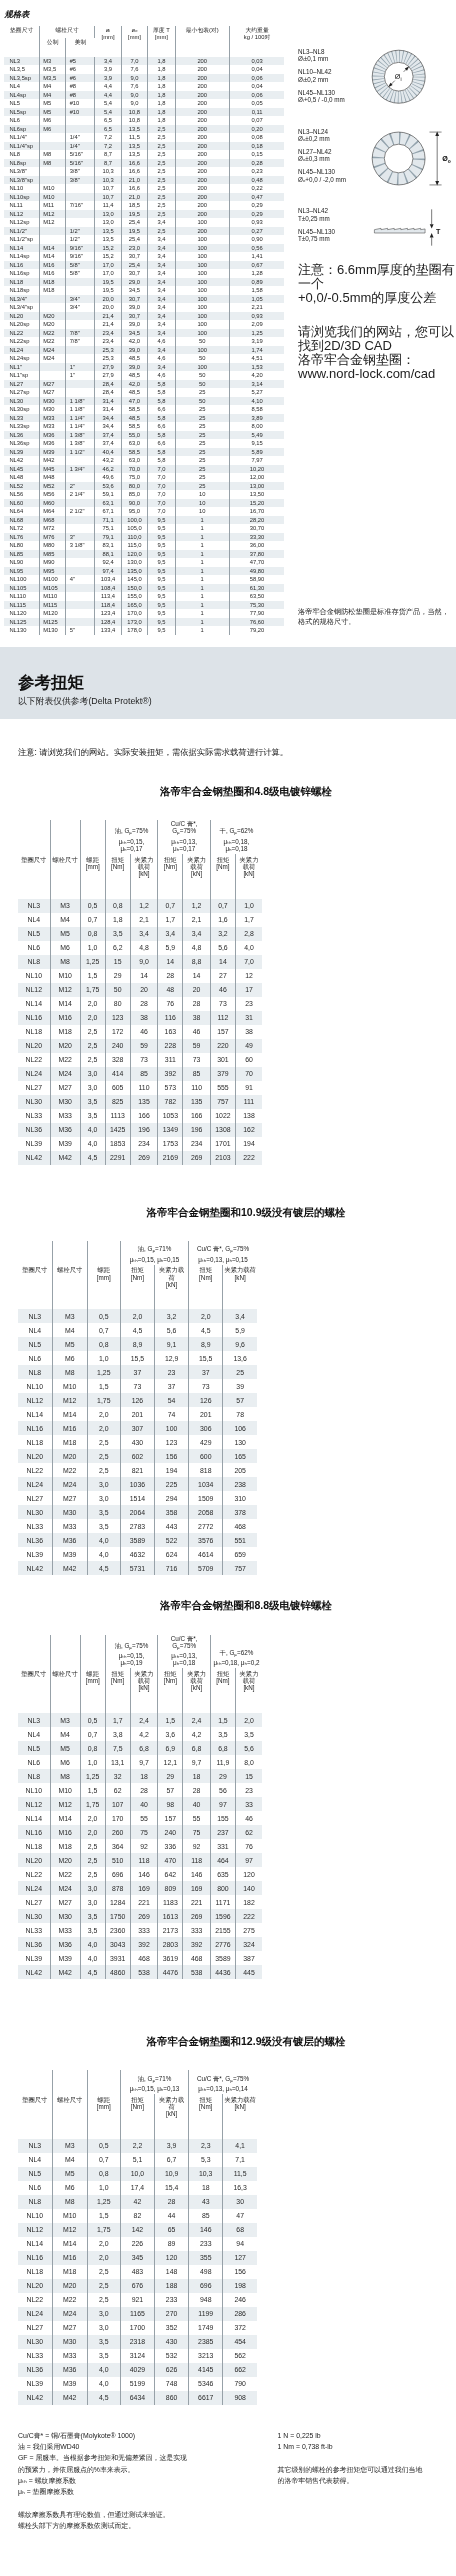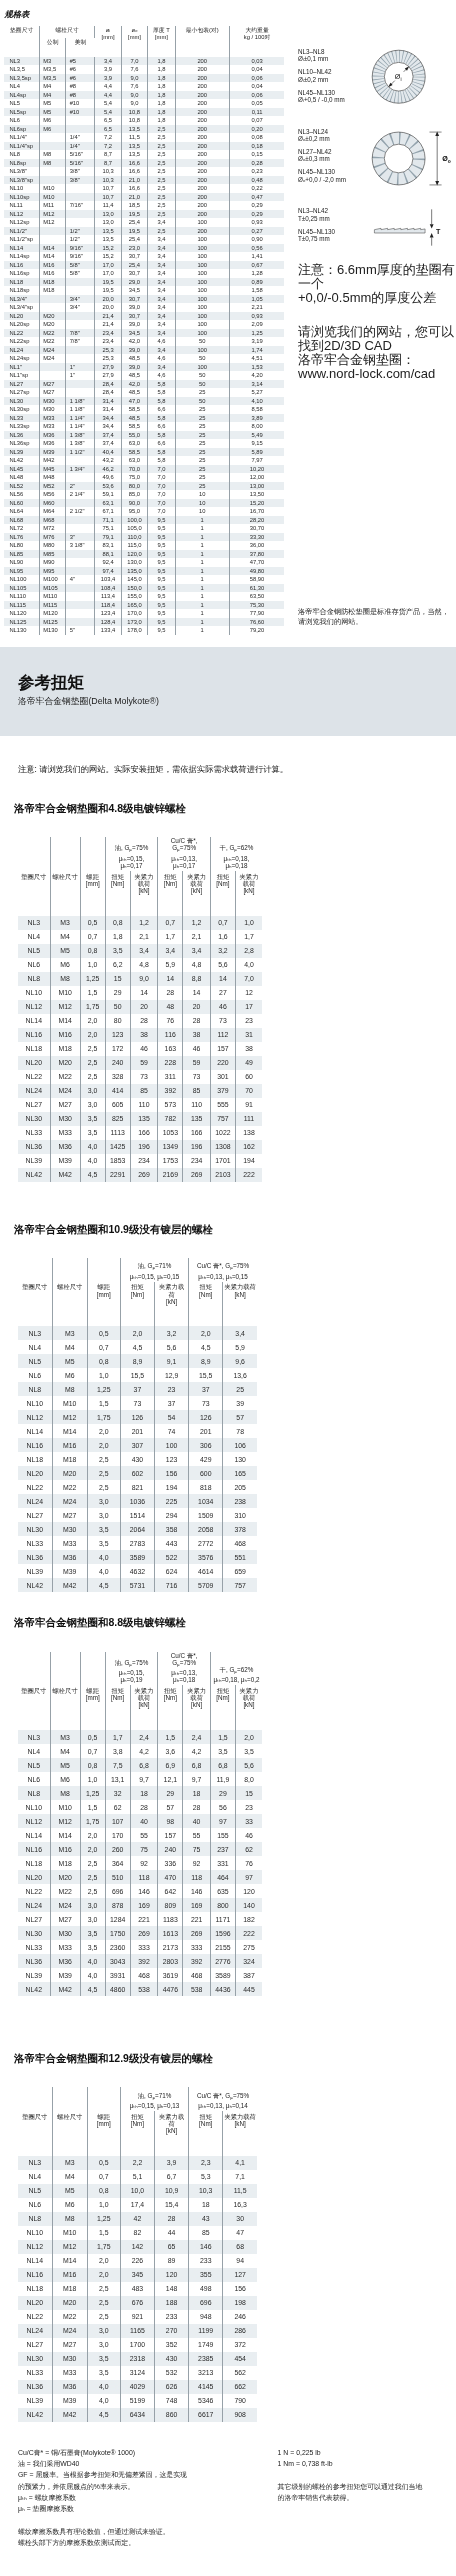--- a/index.html
+++ b/index.html
@@ -31,25 +31,25 @@
   .tol-row{display:flex;align-items:flex-start;}
   .tol-row + .tol-row{margin-top:18.7px;}
   .tol-texts{width:65px;font-size:6.3px;line-height:7.4px;color:#222;}
   .tol-item{white-space:pre-line;margin-bottom:5.5px;}
   .tol-row svg{margin-left:6.6px;flex:none;}
   .spec-note{font-size:13px;line-height:14px;white-space:pre-line;margin-top:14.3px;color:#222;}
   .note-cad{margin-top:20px;}
   .note-stock{position:absolute;left:298px;top:607px;width:151px;font-size:7.2px;line-height:10px;color:#222;}
 
   
-  .band-torque{height:89px;box-sizing:border-box;padding:26.4px 0 0 18px;}
+  .band-torque{height:72px;box-sizing:border-box;padding:26.4px 0 0 18px;}
   .band-title{font-size:16.5px;font-weight:bold;color:#111;line-height:18.7px;}
   .band-sub{font-size:8.8px;margin-top:4.4px;color:#1c1c1c;}
   .note-torque{margin:27.5px 0 0 18px;font-size:8.3px;color:#111;}
-  .t-heading{font-size:10.5px;font-weight:bold;color:#111;margin-left:14px;line-height:14.3px;}
+  .t-heading{font-size:10.5px;font-weight:bold;color:#111;margin-left:35px;line-height:14.3px;text-align:center;}
   #t1h{margin-top:26.4px;} #t2h{margin-top:40px;} #t3h{margin-top:23px;} #t4h{margin-top:55px;}
   .t-table{margin:22px 0 0 18px;table-layout:fixed;}
   .t-9{width:244px;} .t-7{width:239px;}
   .t-table th{font-weight:normal;font-size:6.3px;line-height:7.2px;text-align:center;
               white-space:pre-line;padding:0 1.1px;color:#222;}
   .t-table tr.cond-row th{height:22px;vertical-align:bottom;padding-bottom:1.7px;}
   .t-table tr.sub-row th{height:43px;vertical-align:top;padding-top:1.7px;}
   .t-table td{height:14px;font-size:6.9px;text-align:center;padding:0 1.1px;
               white-space:nowrap;color:#2a2a2a;}
   .t-table tbody tr:nth-child(odd){background:#e9eef1;}
@@ -850,26 +850,26 @@
           <text x="120" y="49" font-size="13" fill="#111" font-weight="bold">T</text>
         </svg>
       </div>
 
       <div class="spec-note">注意：6.6mm厚度的垫圈有一个
 +0,0/-0.5mm的厚度公差</div>
       <div class="spec-note note-cad">请浏览我们的网站，您可以找到2D/3D CAD
 洛帝牢合金钢垫圈：www.nord-lock.com/cad</div>
     </div>
 
-    <div class="note-stock">洛帝牢合金钢防松垫圈是标准存货产品，当然，请浏览我们的网站。</div>
+    <div class="note-stock">洛帝牢合金钢防松垫圈是标准存货产品，当然，格式的规格尺寸。</div>
   </div>
 
   <div class="band band-torque">
     <div class="band-title">参考扭矩</div>
-    <div class="band-sub">洛帝牢合金钢垫圈(Delta Molykote®)</div>
+    <div class="band-sub">以下附表仅供参考(Delta Protekt®)</div>
   </div>
 
   <div class="note-torque">注意: 请浏览我们的网站。实际安装扭矩，需依据实际需求载荷进行计算。</div>
 
   <div class="t-heading" id="t1h">洛帝牢合金钢垫圈和4.8级电镀锌螺栓</div>
   <table class="t-table t-9">
     <colgroup>
         <col style="width:32px">
         <col style="width:30px">
         <col style="width:25px">

